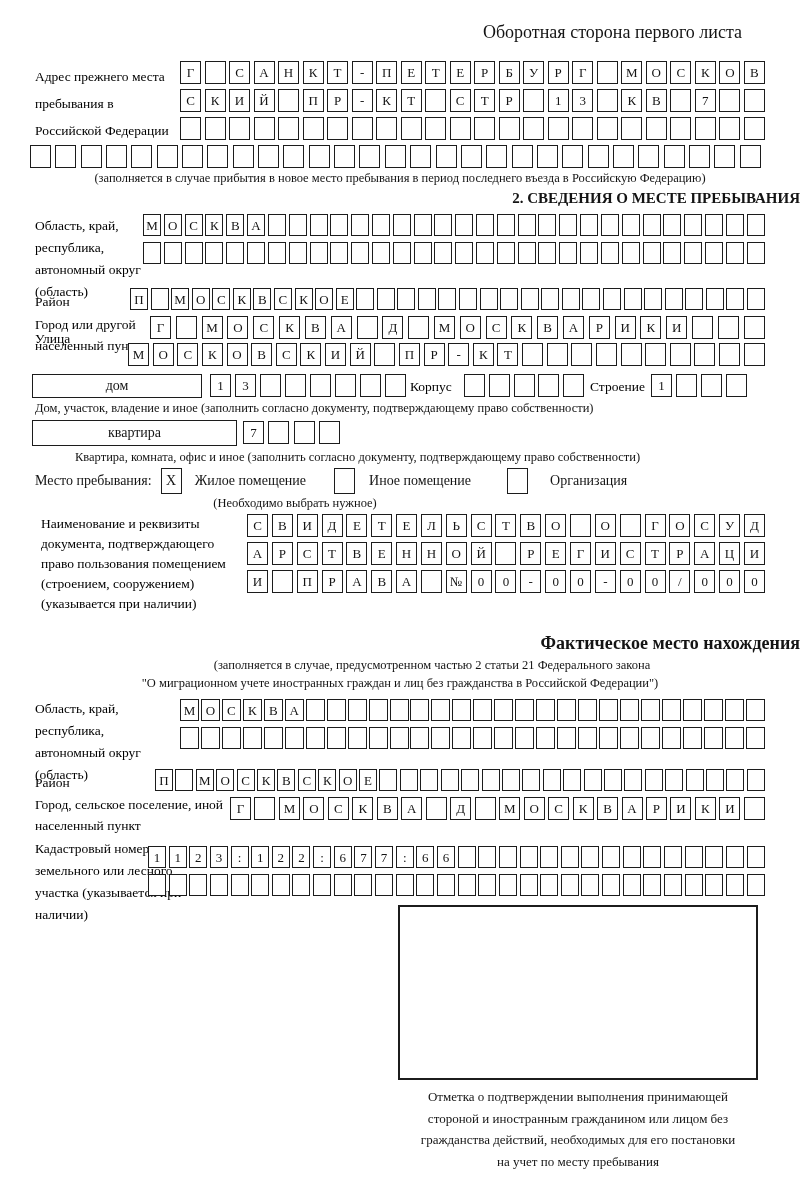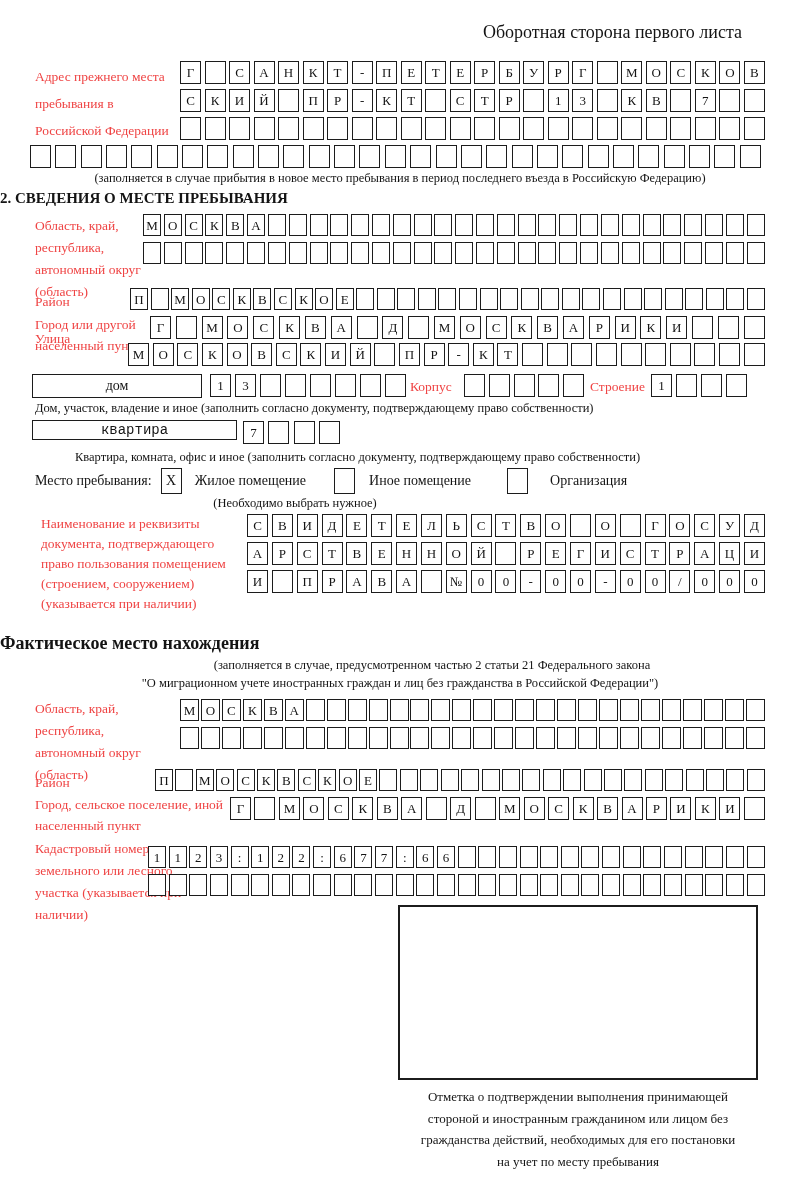--- a/index.html
+++ b/index.html
@@ -1,23 +1,23 @@
 <!DOCTYPE html>
 <html><head>
 <meta charset="utf-8">
 <style>
   html,body{margin:0;padding:0;background:#ffffff;}
   #page{
     position:relative;width:800px;height:1180px;background:#fff;
     font-family:"Liberation Serif","DejaVu Serif",serif;color:#141414;overflow:hidden;
   }
   .abs{position:absolute;}
-  .label{font-size:13.5px;line-height:22px;color:#ef4444;}
+  .label{font-size:13.5px;line-height:22px;color:#000000;}
   .caption{font-size:12.5px;text-align:center;width:800px;left:0;}
-  .title{font-size:15px;font-weight:bold;text-align:left;width:800px;left:0;}
+  .title{font-size:15px;font-weight:bold;text-align:right;width:800px;left:0;}
   .cellrow{display:flex;justify-content:space-between;}
   .cell{
     box-sizing:border-box;border:1.6px solid #1c1c1c;background:#fff;
     display:flex;align-items:center;justify-content:center;
     font-size:13px;line-height:1;color:#141414;flex:0 0 auto;
   }
   .lg .cell{width:21px;height:23px;}
   .sm .cell{width:18px;height:22px;}
   .md .cell{width:19px;height:22px;}
   .widebox{
@@ -334,21 +334,21 @@
     </div>
   <div class="abs label" style="left:590px;top:376px;">Строение</div>
   <div class="abs cellrow lg" style="left:651px;top:374px;width:96px;">
       <span class="cell">1</span>
       <span class="cell"></span>
       <span class="cell"></span>
       <span class="cell"></span>
     </div>
   <div class="abs" style="left:35px;top:401px;font-size:12.5px;">Дом, участок, владение и иное (заполнить согласно документу, подтверждающему право собственности)</div>
 
-  <div class="abs widebox" style="left:32px;top:420px;width:205px;height:20px;font-family:Liberation Mono, monospace;">квартира</div>
+  <div class="abs widebox" style="left:32px;top:420px;width:205px;height:26px;">квартира</div>
   <div class="abs cellrow lg" style="left:243px;top:421px;width:97px;">
       <span class="cell">7</span>
       <span class="cell"></span>
       <span class="cell"></span>
       <span class="cell"></span>
     </div>
   <div class="abs" style="left:35px;top:450px;font-size:12.5px;margin-left:40px;">Квартира, комната, офис и иное (заполнить согласно документу, подтверждающему право собственности)</div>
 
   <div class="abs mestorow" style="left:35px;top:468px;width:720px;">
     <span>Место пребывания:</span>

